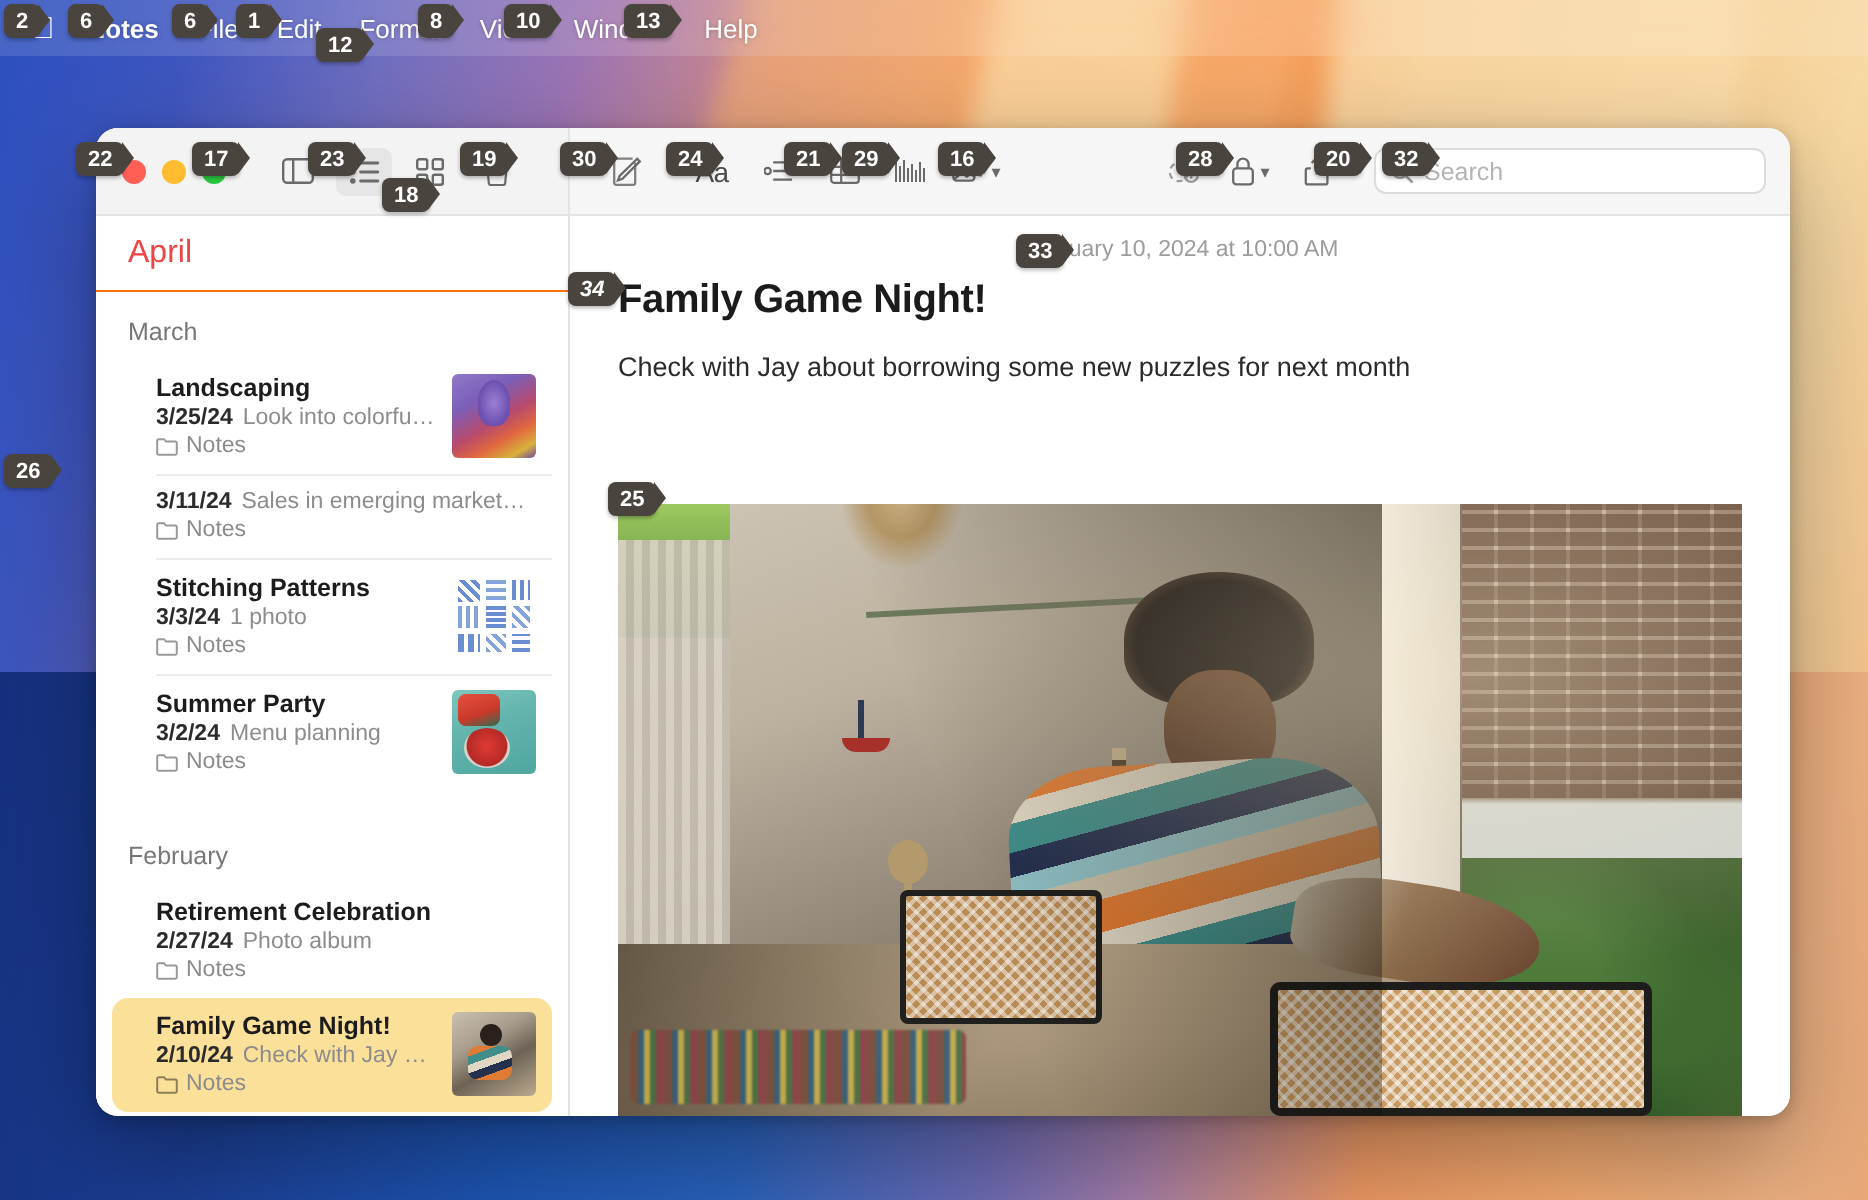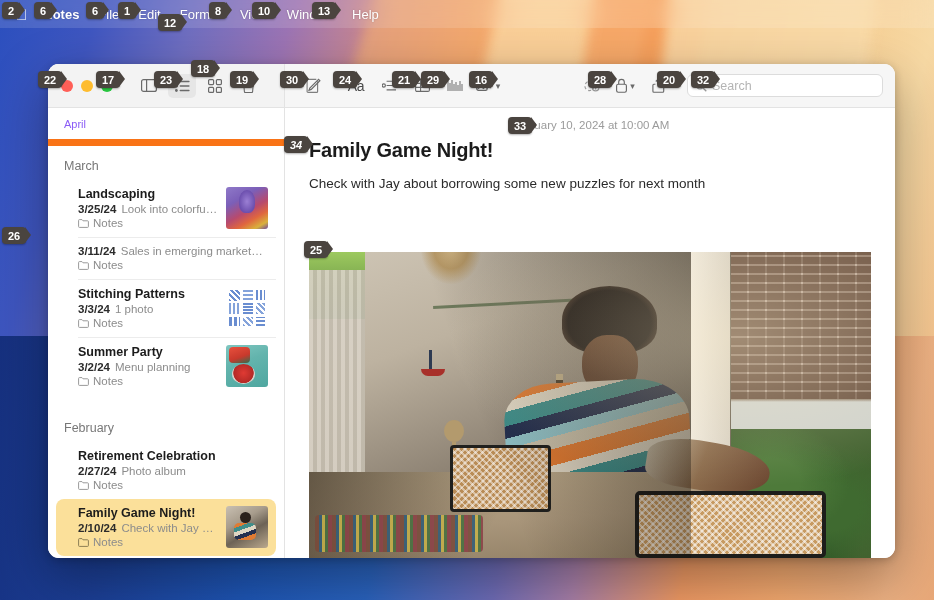--- a/index.html
+++ b/index.html
@@ -100,22 +100,22 @@
   
   #wbody { flex:1; display:flex; min-height:0; }
 
   
   #notelist {
     width:237px; flex:0 0 237px; background:#fff;
     border-right:1px solid #e3e3e3;
     overflow:hidden; position:relative;
   }
   .grp-pinned {
-    padding:10px 0 9px 16px; font-size:11px; color:#8b5cf6;
-    border-bottom:7px solid #f97316;
+    padding:10px 0 9px 16px; font-size:16px; color:#ef4444;
+    border-bottom:1px solid #f97316;
   }
   .grp-head { padding:13px 0 7px 16px; font-size:12.5px; color:#777; }
   .note-row {
     margin:0 8px; padding:7px 8px 8px 22px; border-radius:8px;
     position:relative; display:flex; gap:8px;align-items:center;
   }
   .note-row.selected { background:#fbe09a; }
   .note-row .nr-text { flex:1; min-width:0; }
   .note-title { font-size:12.5px; font-weight:bold; color:#1c1c1c; margin-bottom:2px; white-space:nowrap; overflow:hidden; text-overflow:ellipsis;}
   .note-sub { font-size:11.5px; color:#8c8c8c; margin-bottom:2px; white-space:nowrap; overflow:hidden; text-overflow:ellipsis;}
@@ -544,21 +544,21 @@
     <div class="badge" style="left: 34px; top: 2px;">6</div>
     <div class="badge" style="left: 86px; top: 2px;">6</div>
     <div class="badge" style="left: 118px; top: 2px;">1</div>
     <div class="badge" style="left: 158px; top: 2px; margin-top: 12px;">12</div>
     <div class="badge" style="left: 209px; top: 2px;">8</div>
     <div class="badge" style="left: 252px; top: 2px;">10</div>
     <div class="badge" style="left: 312px; top: 2px;">13</div>
     <div class="badge" style="left: 38px; top: 71px;">22</div>
     <div class="badge" style="left: 96px; top: 71px;">17</div>
     <div class="badge" style="left: 154px; top: 71px;">23</div>
-    <div class="badge" style="left: 191px; top: 60px;">18</div>
+    <div class="badge" style="left: 191px; top: 89px;">18</div>
     <div class="badge" style="left: 230px; top: 71px;">19</div>
     <div class="badge" style="left: 280px; top: 71px;">30</div>
     <div class="badge" style="left: 333px; top: 71px;">24</div>
     <div class="badge" style="left: 392px; top: 71px;">21</div>
     <div class="badge" style="left: 421px; top: 71px;">29</div>
     <div class="badge" style="left: 469px; top: 71px;">16</div>
     <div class="badge" style="left: 588px; top: 71px;">28</div>
     <div class="badge" style="left: 657px; top: 71px;">20</div>
     <div class="badge" style="left: 691px; top: 71px;">32</div>
     <div class="badge" style="left: 2px; top: 227px;">26</div>

